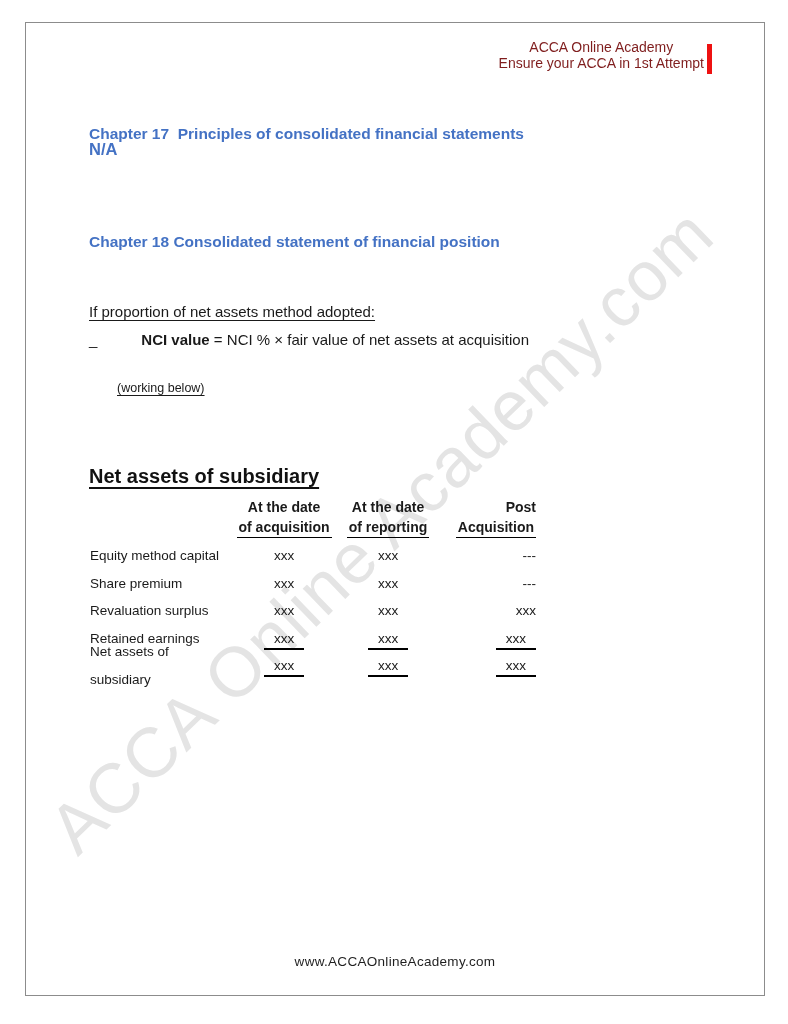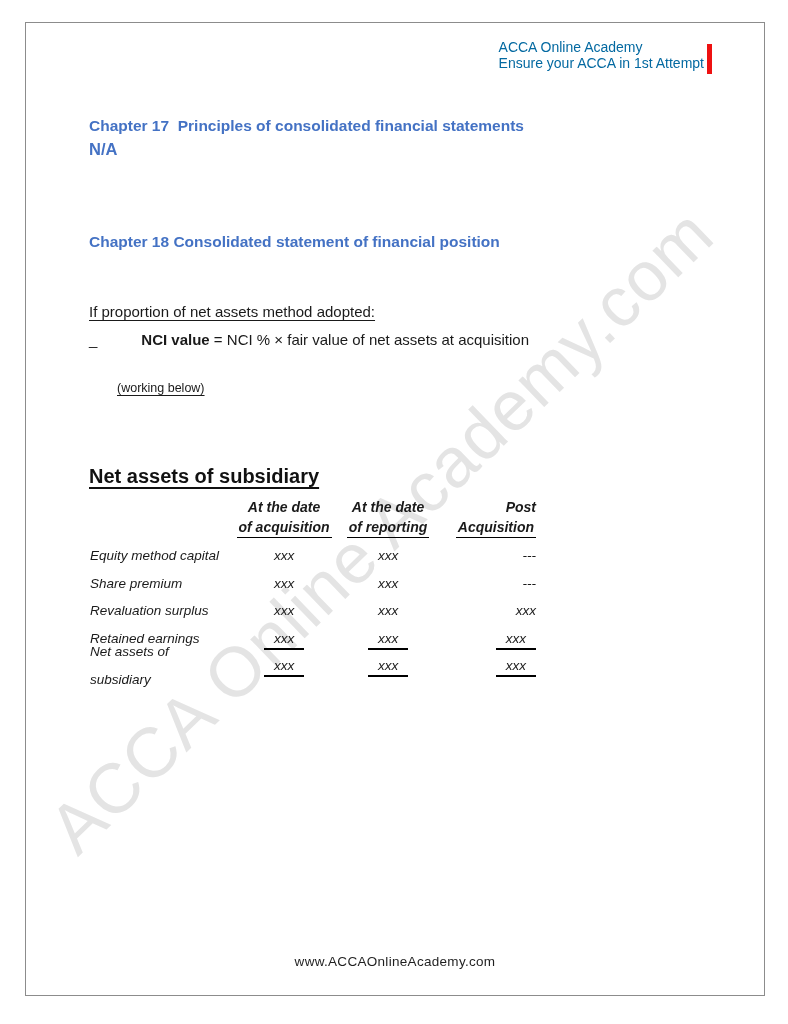--- a/index.html
+++ b/index.html
@@ -39,42 +39,42 @@
     white-space: nowrap;
     z-index: 0;
     letter-spacing: 1px;
     user-select: none;
   }
   .layer { position: absolute; z-index: 1; }
 
   .header-block {
     top: 17px;
     right: 60px;
-    text-align: left;
+    text-align: center;
     font-size: 14px;
     line-height: 15.5px;
-    color: #0369a1;
+    color: #7f1d1d;
     margin-left: 16px;
   }
   .red-bar {
     top: 21px;
     right: 52px;
     width: 5px;
     height: 30px;
     background: #EE1111;
   }
 
   .blue-heading {
     left: 63px;
     font-size: 15.5px;
     font-weight: 700;
     color: #4472C4;
     white-space: pre-wrap;
   }
-  .ch17-title { top: 94px; }
+  .ch17-title { top: 102px; }
   .ch17-body  { top: 117px; font-size: 16.5px; }
   .ch18-title { top: 210px; }
 
   .method-heading {
     left: 63px;
     top: 280px;
     font-size: 15px;
     font-weight: 400;
     color: #1a1a1a;
     text-decoration: underline;
@@ -109,21 +109,21 @@
     text-underline-offset: 4px;
   }
 
   .na-table {
     left: 64px;
     top: 474px;
     width: 450px;
     font-size: 13.5px;
     color: #1a1a1a;
   }
-  .trow { display: flex; align-items: center; font-style: italic; }
+  .trow { display: flex; align-items: center; }
   .tlabel { flex: 0 0 142px; text-align: left; }
   .tcell1 { flex: 0 0 104px; text-align: center; }
   .tcell2 { flex: 0 0 104px; text-align: center; }
   .tcell3 { flex: 0 0 96px;  text-align: right; }
   .thead-row { align-items: flex-start; }
   .thead-row .hcell {
     font-weight: 700;
     font-size: 14px;
     line-height: 20px;
   }

